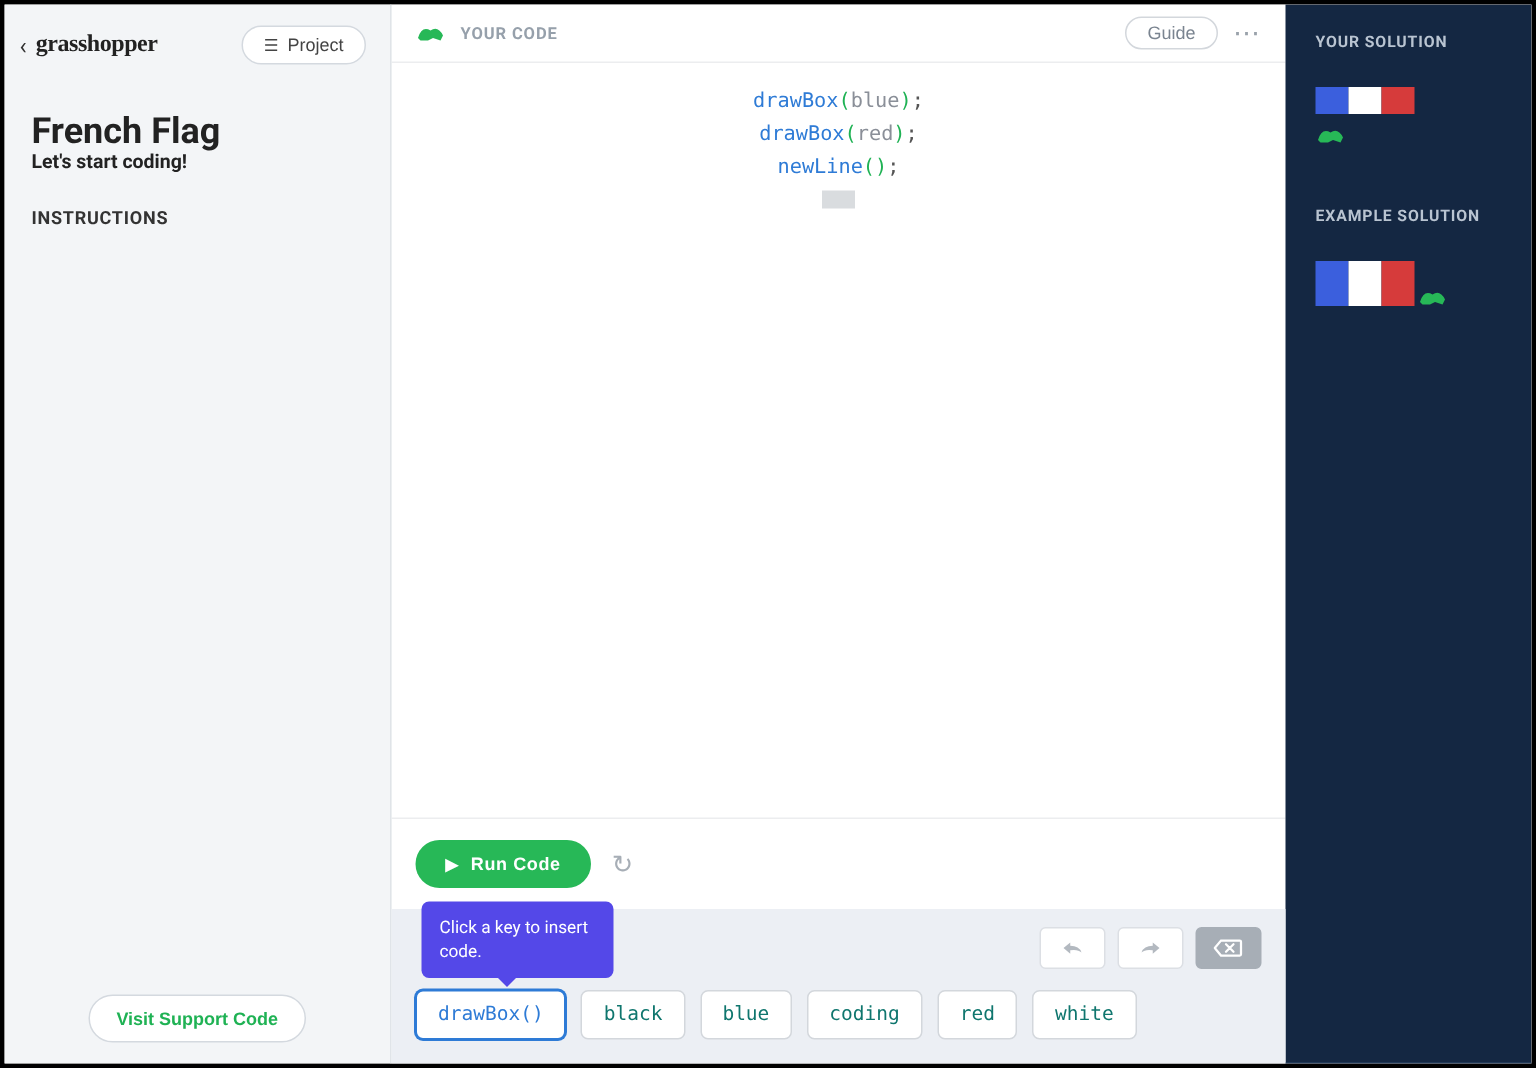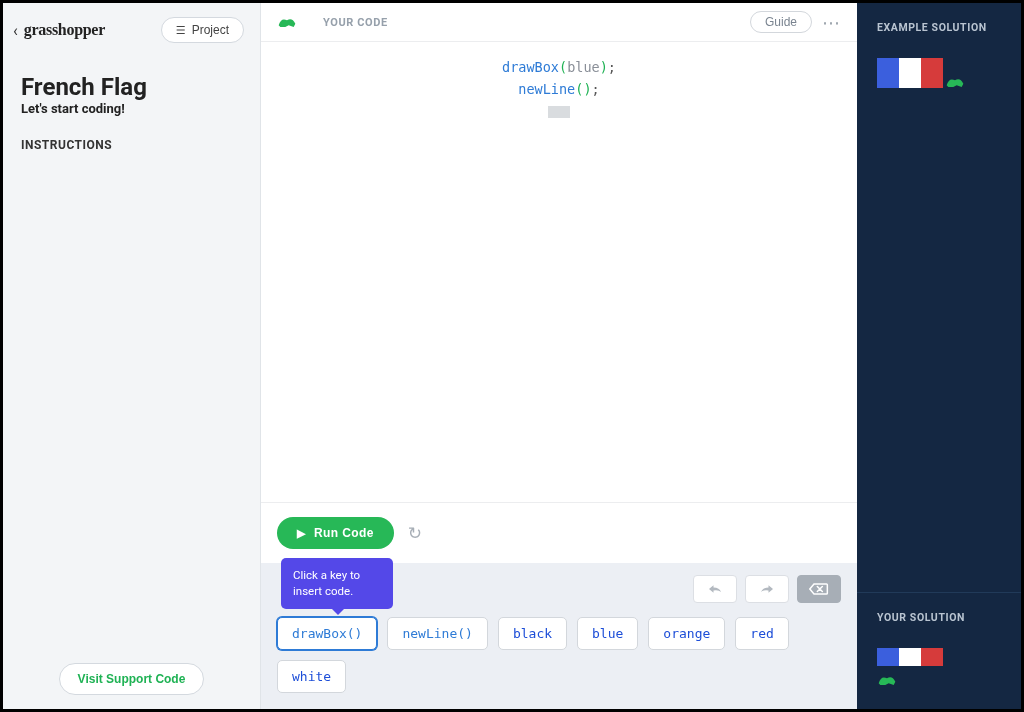--- a/index.html
+++ b/index.html
@@ -96,21 +96,21 @@
       flex: 1;
       display: flex;
       flex-direction: column;
       background: #fff;
       min-width: 0;
     }
     .editor-header {
       display: flex;
       align-items: center;
       padding: 8px 16px;
-      gap: 26px;
+      gap: 10px;
       border-bottom: 1px solid #ecedef;
     }
     .hopper-ico { width: 20px; height: 14px; position: relative; }
     .hopper-ico svg { display: block; }
     .your-code-label {
       font-size: 11px;
       font-weight: 700;
       letter-spacing: 0.6px;
       color: #96a0ab;
     }
@@ -179,21 +179,21 @@
     }
     .tooltip {
       position: absolute;
       top: -8px;
       left: 4px;
       background: #5448e8;
       color: #fff;
       font-size: 11.5px;
       padding: 10px 12px;
       border-radius: 5px;
-      width: 112px;
+      width: 128px;
       line-height: 1.35;
       z-index: 5;
       transform: translateY(-100%);
     }
     .tooltip::after {
       content: '';
       position: absolute;
       left: 50px;
       bottom: -6px;
       border-left: 7px solid transparent;
@@ -221,21 +221,21 @@
     }
     .tb-btn.del { background: #a7aeb6; color: #fff; border-color: #a7aeb6; }
     .key-row { display: flex; gap: 10px; flex-wrap: wrap; position: relative; }
     .key {
       background: #fff;
       border: 1px solid #d3d7dc;
       border-radius: 5px;
       padding: 8px 14px;
       font-family: "SFMono-Regular", Consolas, monospace;
       font-size: 13px;
-      color: #1d4ed8;
+      color: #0f766e;
       cursor: pointer;
     }
     .key.fn { color: #2e7bd6; }
     .key.highlight { border-color: #2e7bd6; box-shadow: 0 0 0 1px #2e7bd6; }
 
     
     .right-panel {
       width: 164px;
       background: #142742;
       color: #c7d0db;
@@ -294,20 +294,21 @@
     </span>
     <span class="your-code-label">YOUR CODE</span>
     <div class="editor-header-right">
       <button class="guide-btn">Guide</button>
       <span class="more-dots">⋯</span>
     </div>
   </div>
 
   <div class="code-area">
     <div class="code-line"><span class="tok-fn">drawBox</span><span class="tok-paren">(</span><span class="tok-var">blue</span><span class="tok-paren">)</span><span class="tok-punc">;</span></div>
+    <div class="code-line"><span class="tok-fn">drawBox</span><span class="tok-paren">(</span><span class="tok-var">red</span><span class="tok-paren">)</span><span class="tok-punc">;</span></div>
     <div class="code-line"><span class="tok-fn">newLine</span><span class="tok-paren">(</span><span class="tok-paren">)</span><span class="tok-punc">;</span></div>
     <div class="code-line"><span class="cursor-block"></span></div>
   </div>
 
   <div class="run-bar">
     <button class="run-btn">
       <span class="play">▶</span>
       <span>Run Code</span>
     </button>
     <span class="reset-ico">↻</span>
@@ -329,52 +330,51 @@
         <svg width="20" height="14" viewBox="0 0 24 16">
             <path d="M7 2 L22 2 L22 14 L7 14 L2 8 Z" fill="#fff" opacity="0"></path>
             <path d="M7 2 L22 2 L22 14 L7 14 L2 8 Z" fill="none" stroke="#fff" stroke-width="0"></path>
             <path d="M6 2 L21 2 Q22 2 22 3 L22 13 Q22 14 21 14 L6 14 L1 8 Z M10 5 L16 11 M16 5 L10 11" fill="#a7aeb6" stroke="#fff" stroke-width="1.8" stroke-linecap="round"></path>
           </svg>
       </div>
     </div>
     <div class="key-row">
       <div class="tooltip">Click a key to insert code.</div>
       <div class="key fn highlight">drawBox()</div>
-      <div class="key fn">newLine()</div>
       <div class="key">black</div>
       <div class="key">blue</div>
-      <div class="key">orange</div>
+      <div class="key">coding</div>
       <div class="key">red</div>
       <div class="key">white</div>
     </div>
   </div>
 </div>
 
 <div class="right-panel">
+  <div class="rp-section">
+    <div class="rp-label">YOUR SOLUTION</div>
+    <div class="flag ys-flag">
+      <div class="stripe s-blue"></div>
+      <div class="stripe s-white"></div>
+      <div class="stripe s-red"></div>
+    </div>
+    <div class="ys-hopper">
+      <svg viewBox="0 0 24 16" width="20" height="14">
+          <path d="M2 12 Q5 2 12 6 Q18 2 22 10 L20 14 L14 12 L10 14 L4 14 Z" fill="#27b857"></path>
+        </svg>
+    </div>
+  </div>
   <div class="rp-section top">
     <div class="rp-label">EXAMPLE SOLUTION</div>
     <div class="flag-row">
       <div class="flag">
         <div class="stripe s-blue"></div>
         <div class="stripe s-white"></div>
         <div class="stripe s-red"></div>
       </div>
       <span class="hopper-small">
         <svg viewBox="0 0 24 16" width="20" height="14">
             <path d="M2 12 Q5 2 12 6 Q18 2 22 10 L20 14 L14 12 L10 14 L4 14 Z" fill="#27b857"></path>
           </svg>
       </span>
     </div>
   </div>
-  <div class="rp-section">
-    <div class="rp-label">YOUR SOLUTION</div>
-    <div class="flag ys-flag">
-      <div class="stripe s-blue"></div>
-      <div class="stripe s-white"></div>
-      <div class="stripe s-red"></div>
-    </div>
-    <div class="ys-hopper">
-      <svg viewBox="0 0 24 16" width="20" height="14">
-          <path d="M2 12 Q5 2 12 6 Q18 2 22 10 L20 14 L14 12 L10 14 L4 14 Z" fill="#27b857"></path>
-        </svg>
-    </div>
-  </div>
 </div>
 
 </body></html>

